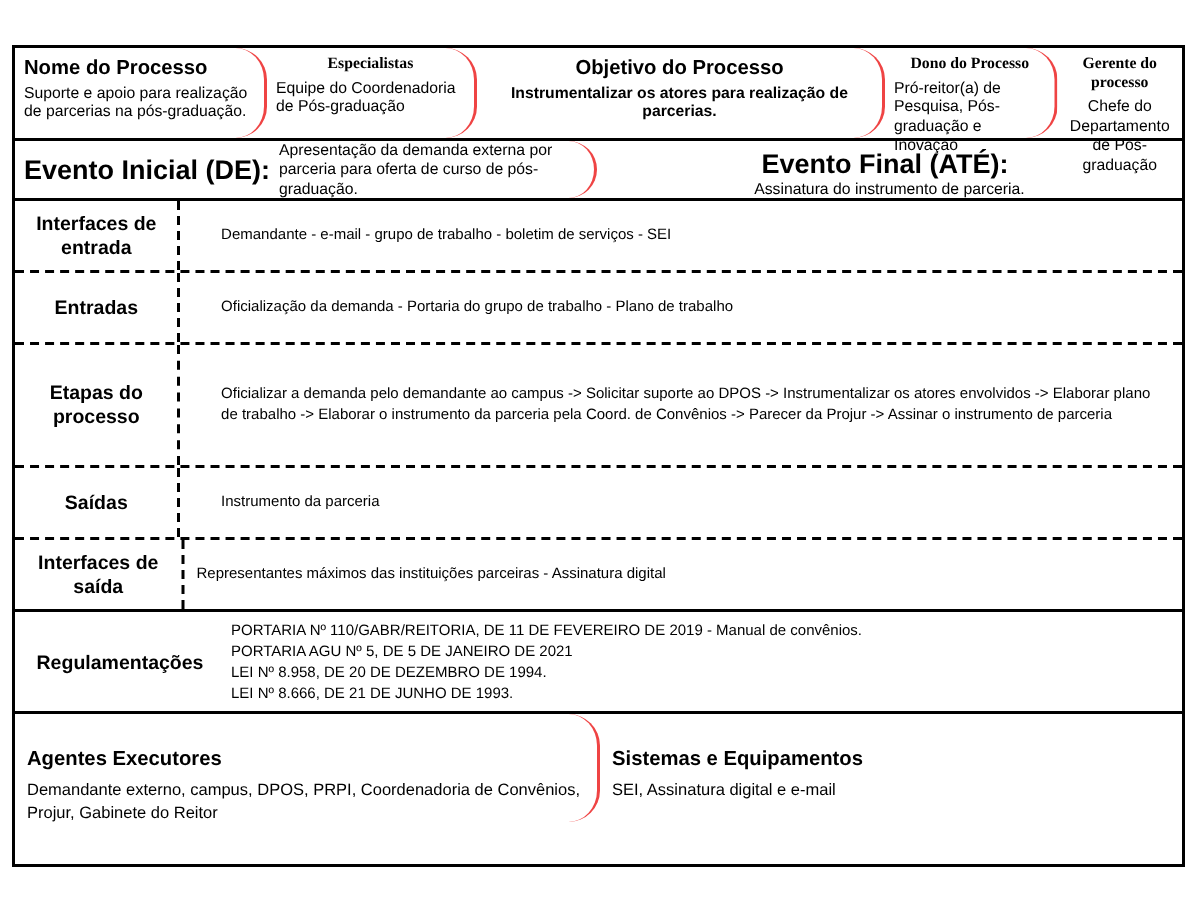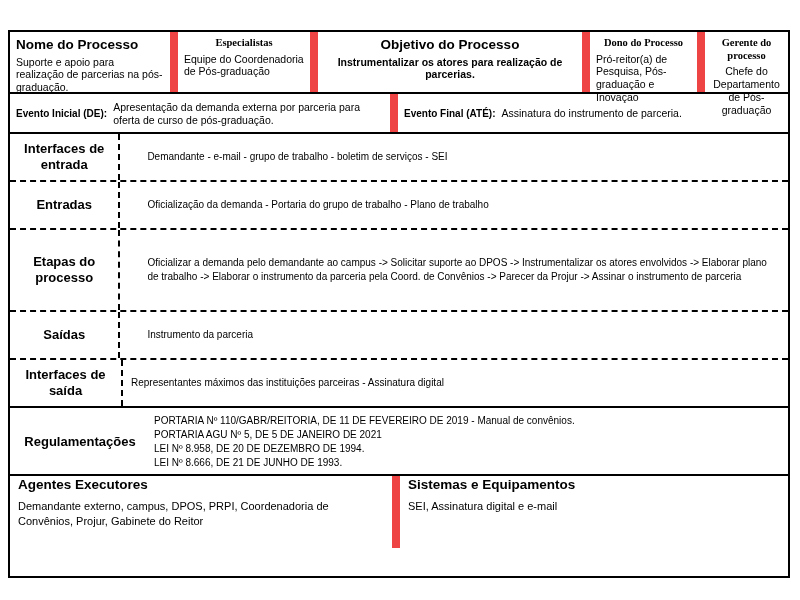--- a/index.html
+++ b/index.html
@@ -32,21 +32,22 @@
     width: 100%;
   }
   .dash-bottom {
     border-bottom: 2px dashed #000;
     gap: 19px;
   }
   .solid-bottom {
     border-bottom: 2px solid #000;
   }
   .vsolid-right {
-    border-right: 8px solid #ef4444;
+    border-right: 2px solid #ef4444;
+    border-radius: 21px;
   }
   .vdash-right {
     border-right: 2px dashed #000;
   }
 
   .cell {
     box-sizing: border-box;
     padding: 5px 6px 4px 6px;
   }
 
@@ -82,24 +83,24 @@
 
   .c-nome   { width: 168px; }
   .c-esp    { width: 140px; }
   .c-obj    { width: 272px; }
   .c-dono   { width: 115px; }
   .c-ger    { width: 83px; text-align: center;  }
 
   
   .event-row { height: 40px; }
   .ev-left  { width: 388px; display:flex; align-items:center; }
-  .ev-right { width: 390px; display:flex; align-items:center; }
+  .ev-right { width: 390px; display:flex; align-items:center;flex-direction:column; }
   .ev-label {
     font-weight: bold;
-    font-size: 10px;
+    font-size: 18px;
     white-space: nowrap;
     margin-right: 6px;
   }
   .ev-text {
     font-size: 10.5px;
     line-height: 1.22;
   }
 
   
   .lbl {
@@ -150,21 +151,21 @@
     line-height: 1.38;
     display: flex;
     flex-direction: column;
     justify-content: center;
   }
 
   
   .r-bottom { height: 72px; }
   .bot-col {
     box-sizing: border-box;
-    padding: 1px 8px;
+    padding: 22px 8px;
   }
   .bot-left { width: 390px; }
   .bot-right { width: 388px; }
   .bot-title {
     font-weight: bold;
     font-size: 13.5px;
     line-height: 1.2;
     margin-bottom: 6px;
   }
   .bot-text {

